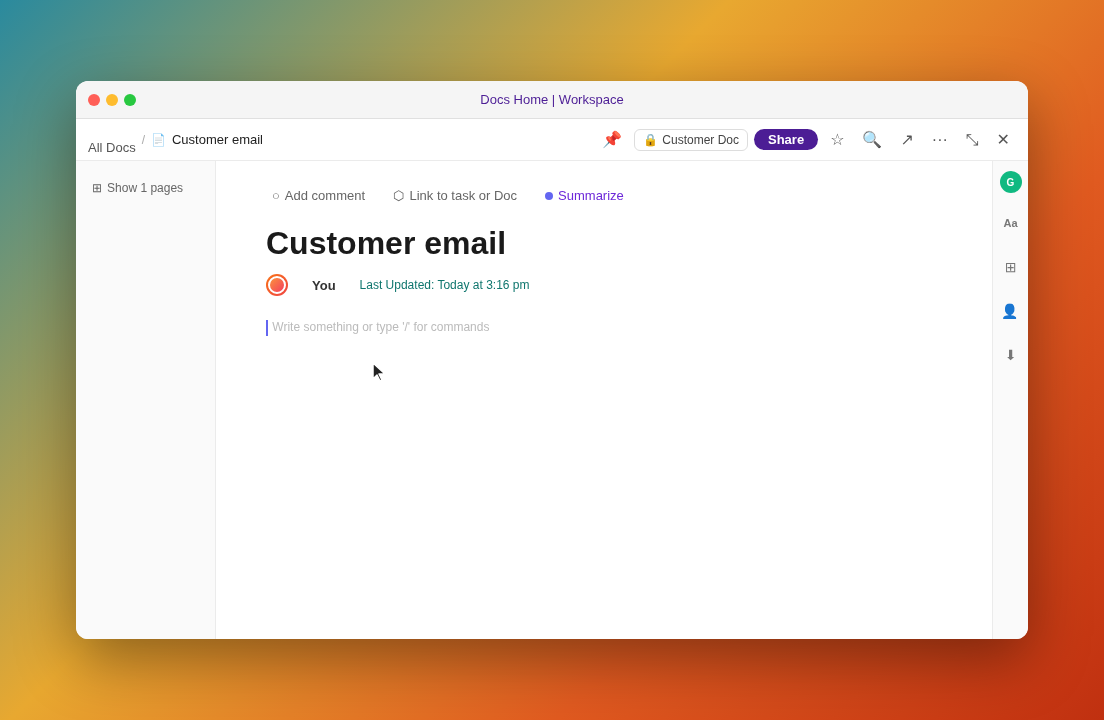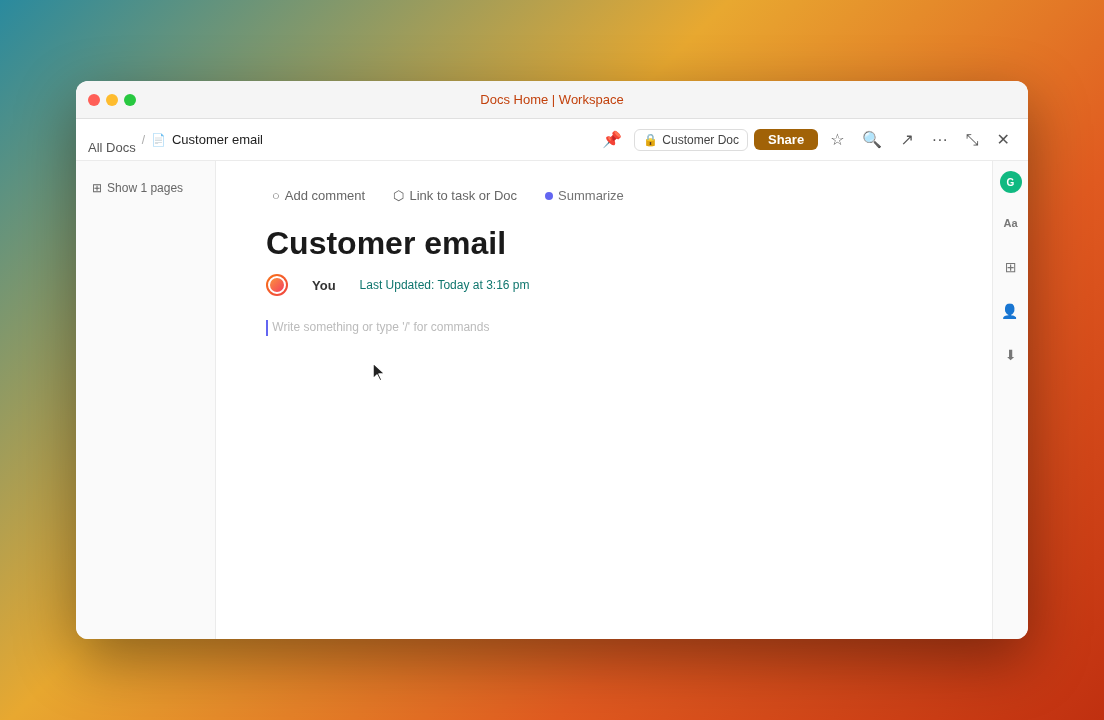--- a/index.html
+++ b/index.html
@@ -54,21 +54,21 @@
       border: none;
       cursor: pointer;
     }
 
     .tb-close { background: #ff5f57; }
     .tb-min   { background: #febc2e; }
     .tb-max   { background: #28c840; }
 
     .titlebar-title {
       font-size: 13px;
-      color: #c2410c;
+      color: #4c1d95;
       font-weight: 500;
     }
 
     
     .toolbar {
       height: 42px;
       background: #ffffff;
       border-bottom: 1px solid #ebebeb;
       display: flex;
       align-items: center;
@@ -126,24 +126,24 @@
       border: 1px solid #ddd;
       border-radius: 6px;
       padding: 3px 8px;
       font-size: 12px;
       color: #444;
       cursor: pointer;
       background: #fff;
     }
 
     .share-btn {
-      background: #a16207;
+      background: #4c1d95;
       color: #fff;
       border: none;
-      border-radius: 6px;
+      border-radius: 12px;
       padding: 3px 14px;
       font-size: 13px;
       font-weight: 600;
       cursor: pointer;
     }
 
     
     .main-layout {
       display: flex;
       flex: 1;
@@ -198,21 +198,21 @@
       border-radius: 5px;
       background: none;
       border: none;
     }
 
     .summarize-btn {
       display: flex;
       align-items: center;
       gap: 5px;
       font-size: 13px;
-      color: #737373;
+      color: #6d28d9;
       cursor: pointer;
       padding: 3px 6px;
       border-radius: 5px;
       background: none;
       border: none;
       text-align: center;
     }
 
     .summarize-dot {
       width: 8px;

